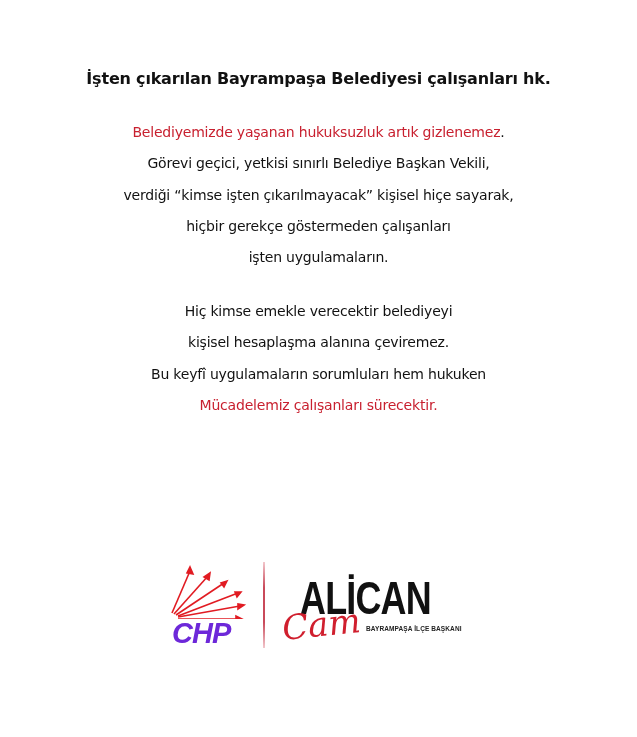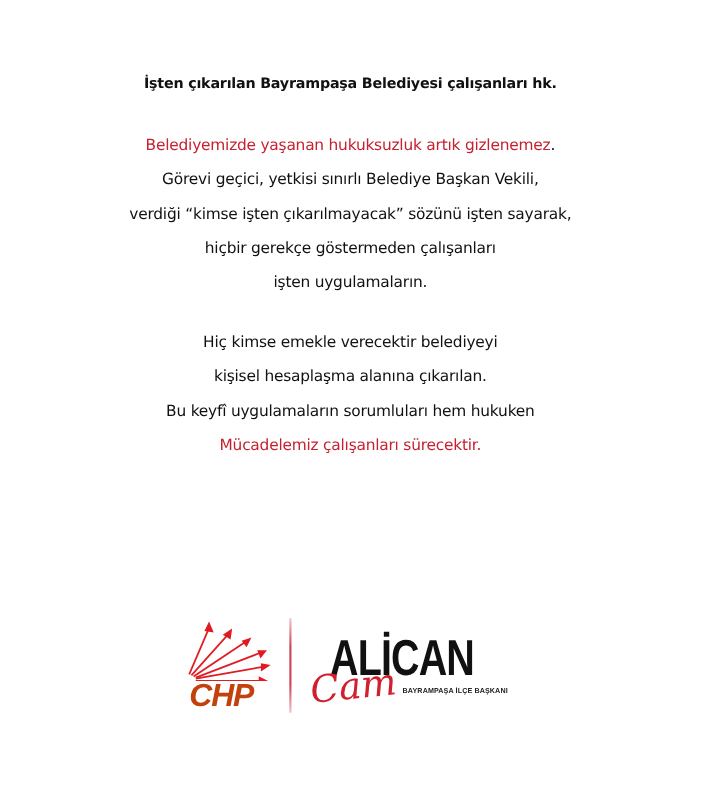--- a/index.html
+++ b/index.html
@@ -19,21 +19,21 @@
       position: absolute;
       left: 0;
       width: 637px;
       text-align: center;
       font-size: 14px;
       letter-spacing: -0.2px;
     }
     .title {
       top: 69px;
       font-weight: bold;
-      font-size: 13px;
+      font-size: 16px;
     }
     .para {
       line-height: 31.3px;
     }
     .para1 { top: 117px; }
     .para2 { top: 296px; }
     .line { display: block; white-space: nowrap; }
     .red { color: #c8202f; }
     .black { color: #111111; }
 
@@ -53,21 +53,21 @@
       height: 88px;
     }
     .chp-text {
       position: absolute;
       left: 4px;
       top: 54px;
       font-family: "Liberation Sans", sans-serif;
       font-weight: bold;
       font-style: italic;
       font-size: 29px;
-      color: #c2410c;
+      color: #6d28d9;
       letter-spacing: -1px;
     }
     .divider {
       position: absolute;
       left: 263px;
       top: 7px;
       width: 2px;
       height: 86px;
       background: linear-gradient(#f2c7cc, #c94a5a 30%, #c94a5a 70%, #f2c7cc);
     }
@@ -115,28 +115,28 @@
     }
   </style>
 </head>
 <body>
 
 <div class="statement title">İşten çıkarılan Bayrampaşa Belediyesi çalışanları hk.</div>
 
 <div class="statement para para1">
   <span class="line red"><span>Belediyemizde yaşanan hukuksuzluk artık gizlenemez</span><span class="black">.</span></span>
   <span class="line black">Görevi geçici, yetkisi sınırlı Belediye Başkan Vekili,</span>
-  <span class="line black">verdiği “kimse işten çıkarılmayacak” sözünü işten sayarak,</span>
+  <span class="line black">verdiği “kimse işten çıkarılmayacak” kişisel hiçe sayarak,</span>
   <span class="line black">hiçbir gerekçe göstermeden çalışanları</span>
   <span class="line black">işten uygulamaların.</span>
 </div>
 
 <div class="statement para para2">
   <span class="line black">Hiç kimse emekle verecektir belediyeyi</span>
-  <span class="line black">kişisel hesaplaşma alanına çıkarılan.</span>
+  <span class="line black">kişisel hesaplaşma alanına çeviremez.</span>
   <span class="line black">Bu keyfî uygulamaların sorumluları hem hukuken</span>
   <span class="line red">Mücadelemiz çalışanları sürecektir.</span>
 </div>
 
 <div class="footer">
   <div class="chp-logo">
     <svg width="90" height="56" viewBox="0 0 90 56">
       <g stroke="#e11b22" stroke-width="1.6" fill="#e11b22">
         <line x1="4" y1="50" x2="22" y2="8"></line>
         <polygon points="22,4 25,11 19,10"></polygon>

